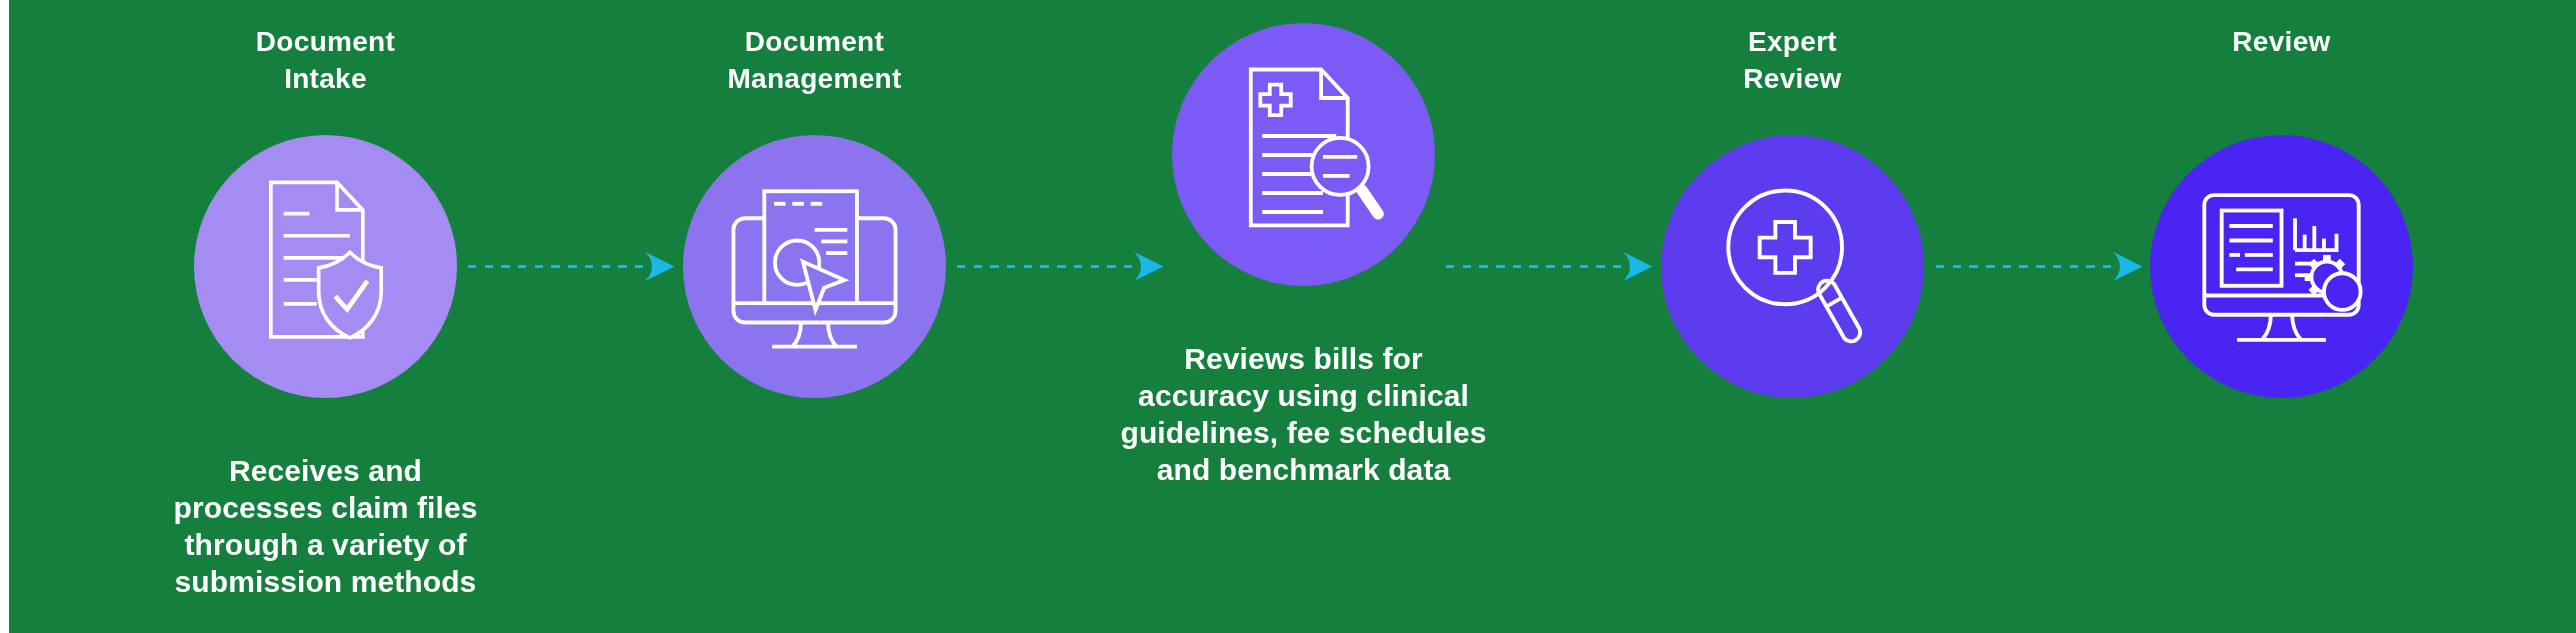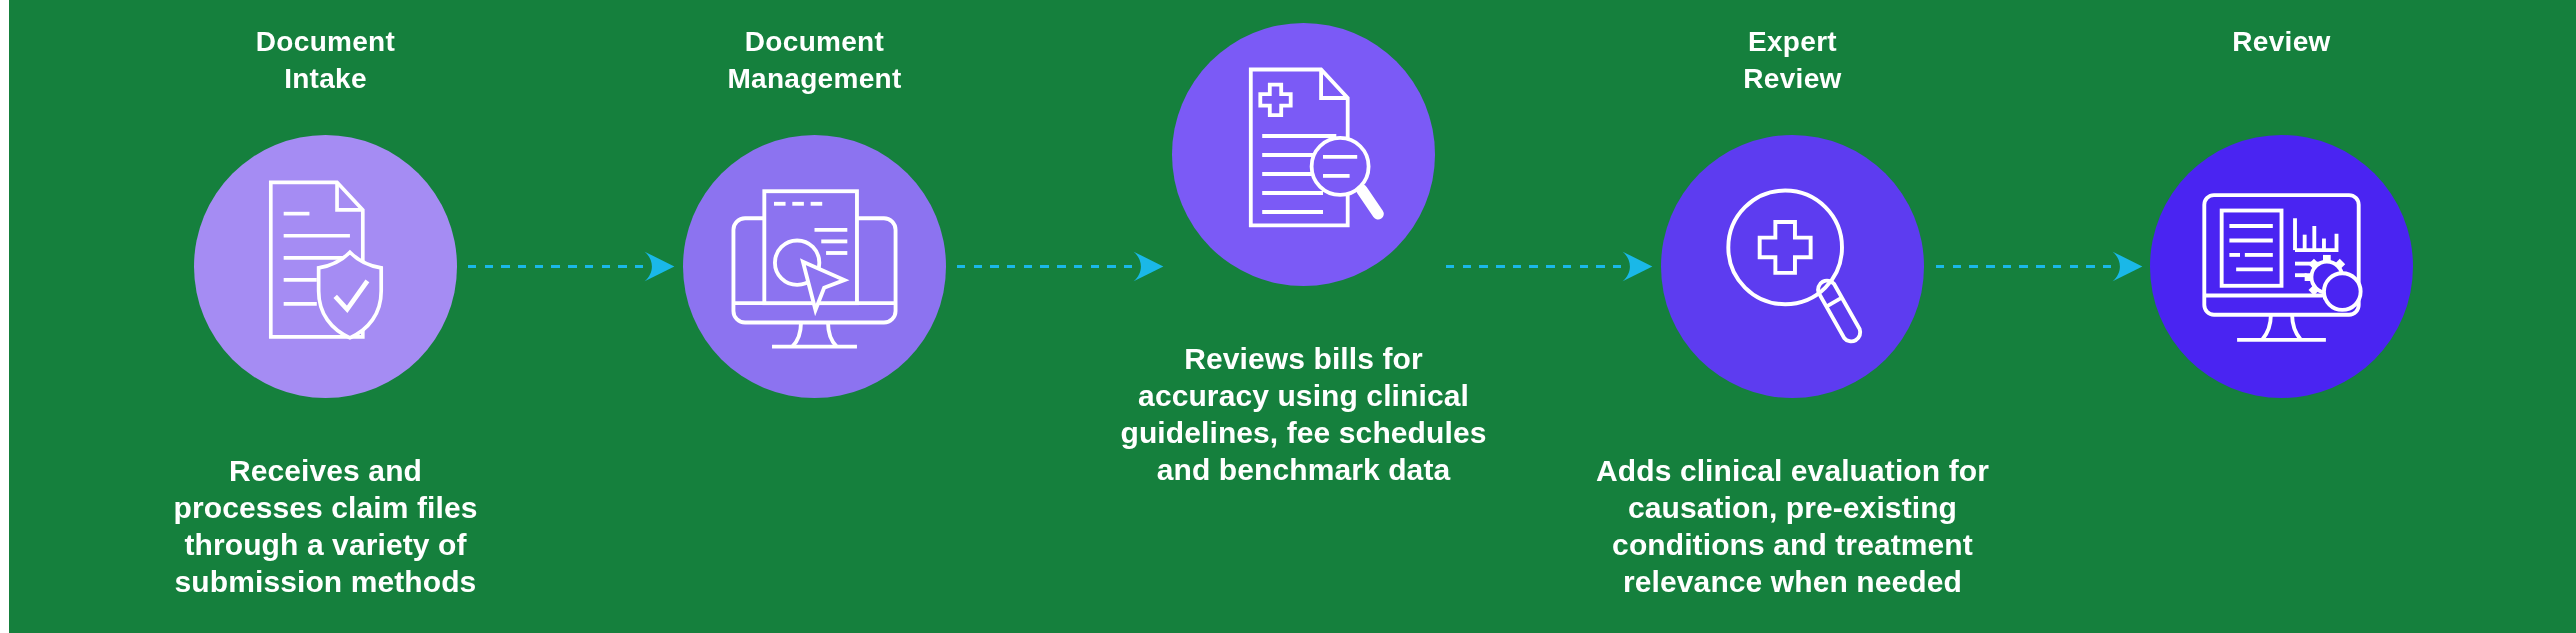--- a/index.html
+++ b/index.html
@@ -149,24 +149,20 @@
       <div class="title">Expert
 Review</div>
       <div class="circle" style="background: rgb(93, 60, 240); --cc: #5D3CF0;">
         <svg class="lineart icon" width="196" height="196" viewBox="0 0 100 100">
           <circle cx="46" cy="40" r="29"></circle>
           <path d="M41 27 H51 V35 H59 V45 H51 V53 H41 V45 H33 V35 H41 Z"></path>
           <path d="M63.1 63.2 L76.1 86.2 A4.6 4.6 0 0 0 84 81.7 L71 58.7 A4.6 4.6 0 0 0 63.1 63.2 Z"></path>
           <line x1="67" y1="70.2" x2="74.9" y2="65.6"></line>
         </svg>
       </div>
-      <div class="desc">Adds clinical evaluation for
-causation, pre-existing
-conditions and treatment
-relevance when needed</div>
     </div>
 
     <div class="step">
       <div class="title">Review</div>
       <div class="circle" style="background: rgb(74, 36, 242); --cc: #4A24F2;">
         <svg class="lineart icon" width="193" height="193" viewBox="0 0 100 100">
           <rect x="10" y="13" width="80" height="62" rx="5"></rect>
           <line x1="10" y1="65" x2="90" y2="65"></line>
           <path d="M44.5 75 C44.5 81 42.5 85 40 88"></path>
           <path d="M55.5 75 C55.5 81 57.5 85 60 88"></path>

